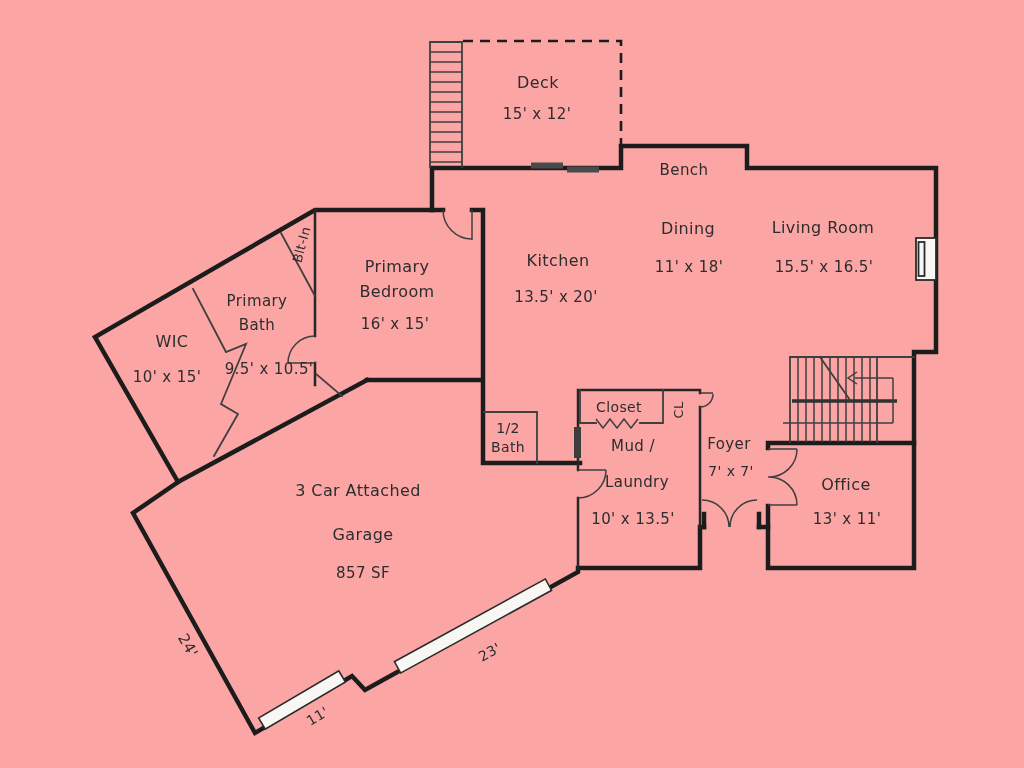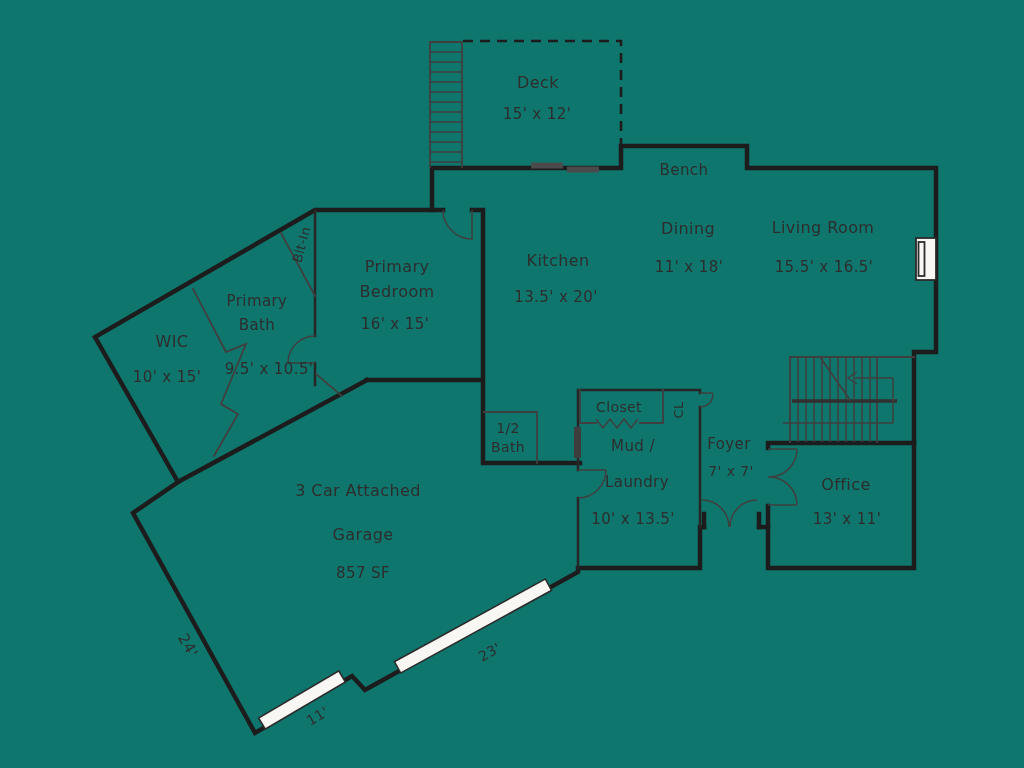--- a/index.html
+++ b/index.html
@@ -1,16 +1,16 @@
 <!DOCTYPE html>
 <html><head>
 <meta charset="utf-8">
 <style>
   html,body{margin:0;padding:0;background:#e8e8e6;}
-  .page{width:1024px;height:768px;background:#0f766e;position:relative;overflow:hidden;
+  .page{width:1024px;height:768px;background:#fca5a5;position:relative;overflow:hidden;
         font-family:"DejaVu Sans","Liberation Sans",sans-serif;}
   svg text{fill:#2d2d2d;font-family:"DejaVu Sans","Liberation Sans",sans-serif;letter-spacing:.4px;}
   .wall-thick{stroke:#1c1c1c;stroke-width:4.5;fill:none;stroke-linecap:square;stroke-linejoin:miter;}
   .wall-med{stroke:#262626;stroke-width:2.5;fill:none;stroke-linecap:square;}
   .wall-thin{stroke:#3f3f3f;stroke-width:1.8;fill:none;stroke-linecap:square;}
   .detail{stroke:#3f3f3f;stroke-width:1.5;fill:none;}
   .dashed{stroke:#1c1c1c;stroke-width:2.6;fill:none;stroke-dasharray:10 7;}
   .rail{stroke:#303030;stroke-width:3.6;fill:none;}
   .doorslab{fill:#3d3d3d;}
   .slider{fill:#4a4a4a;}

